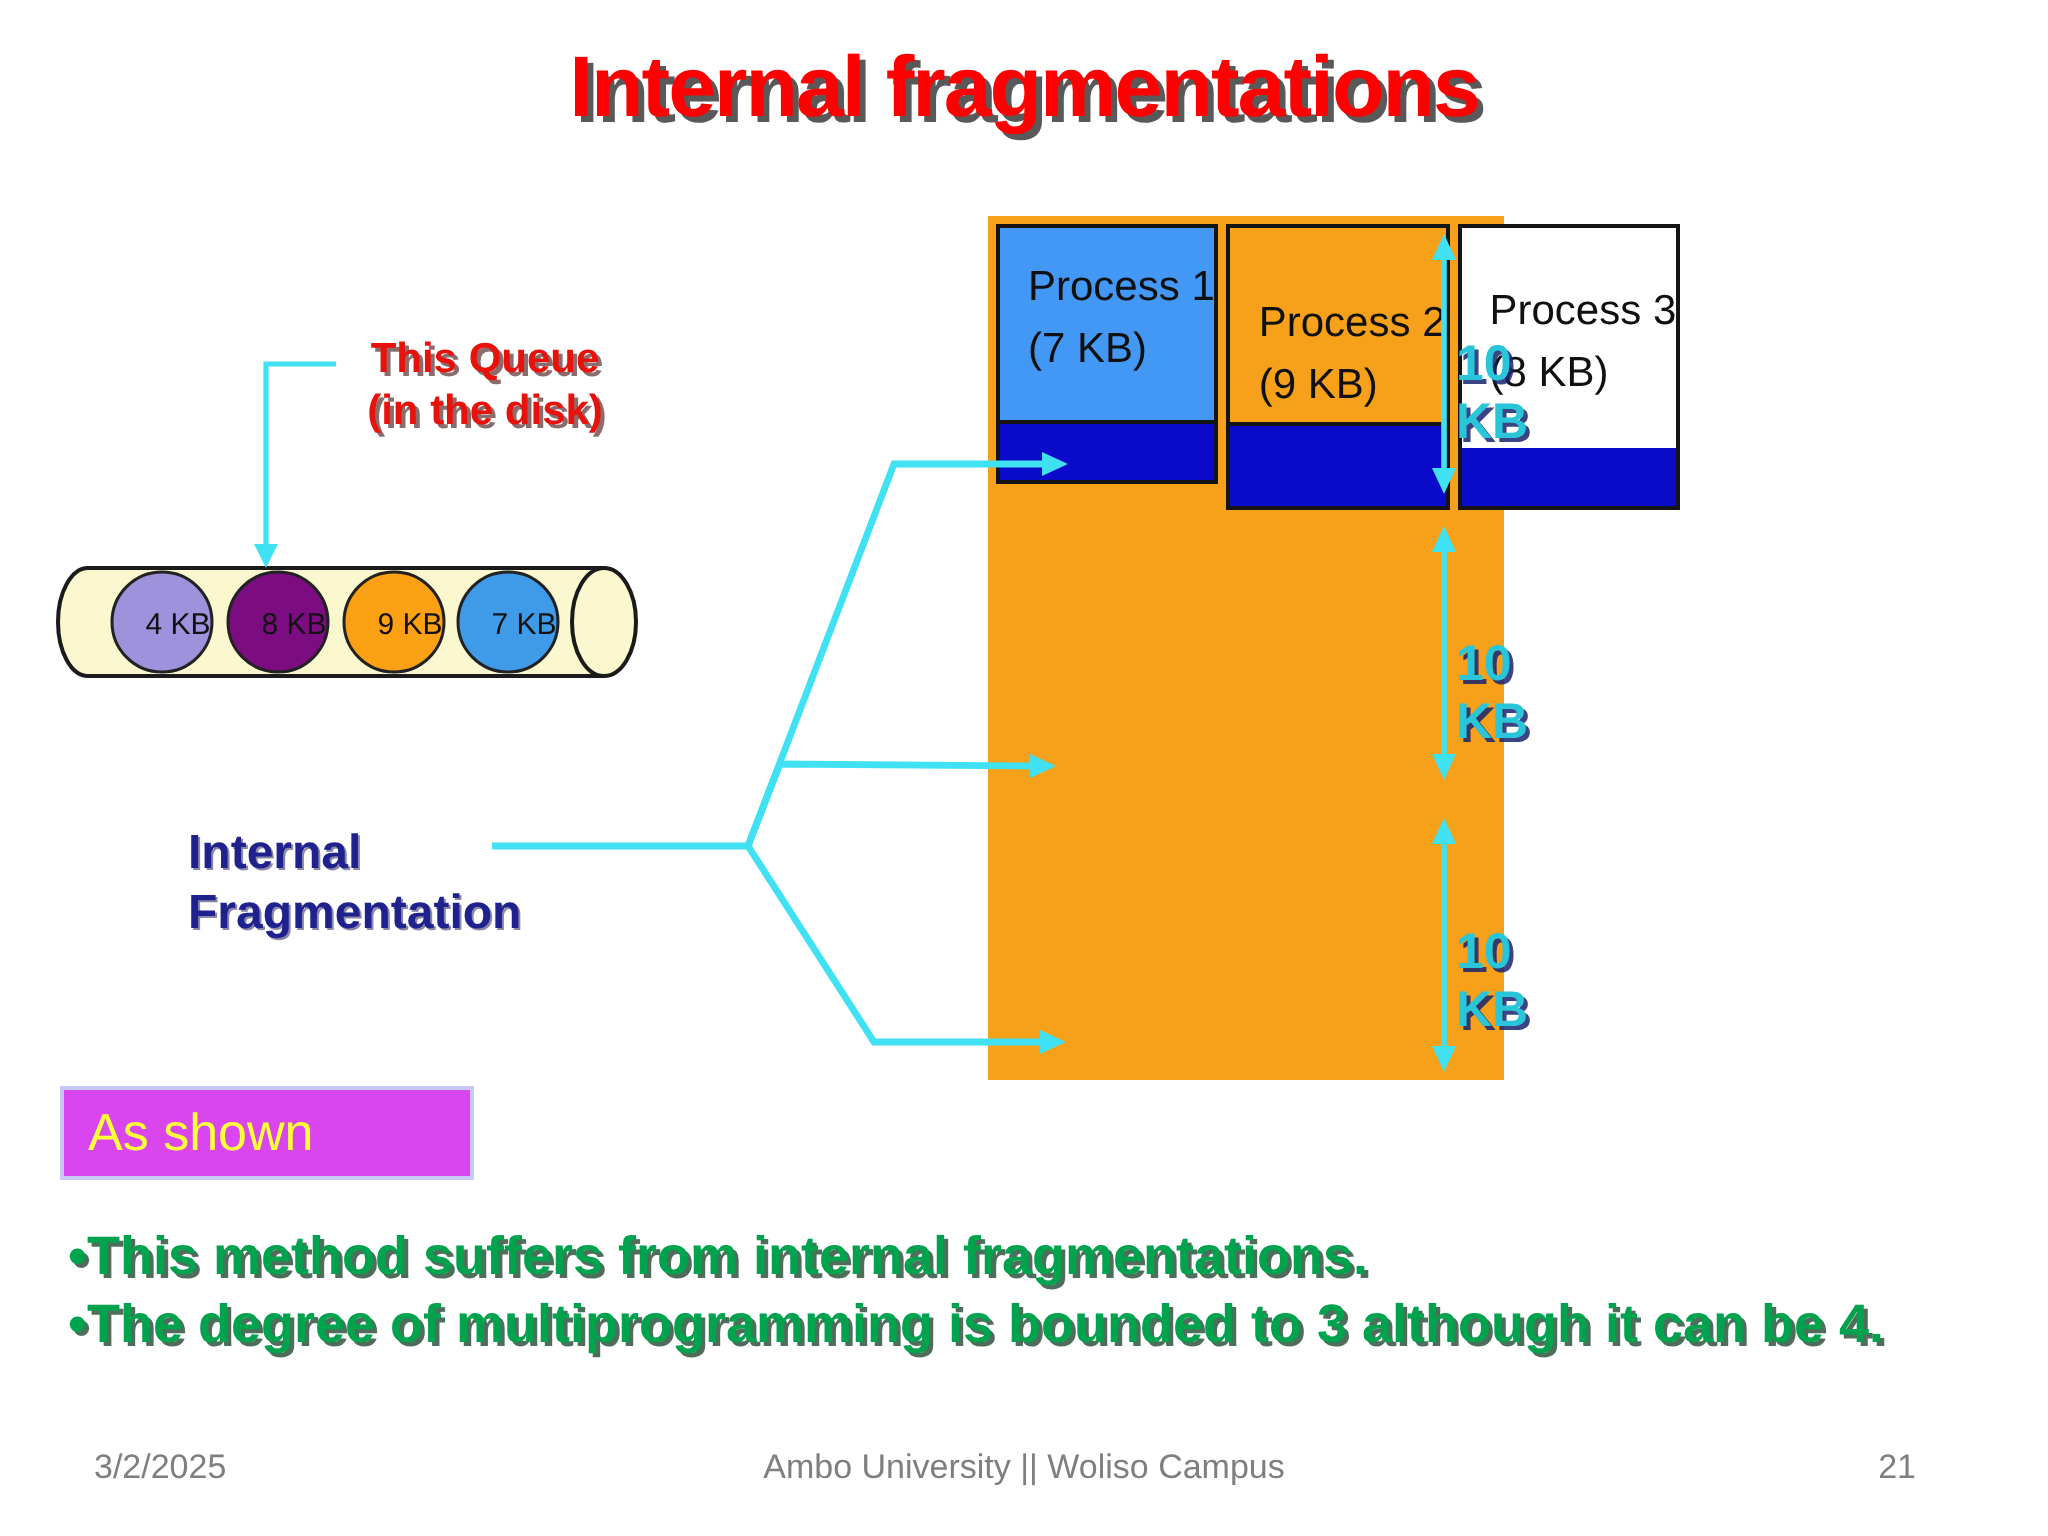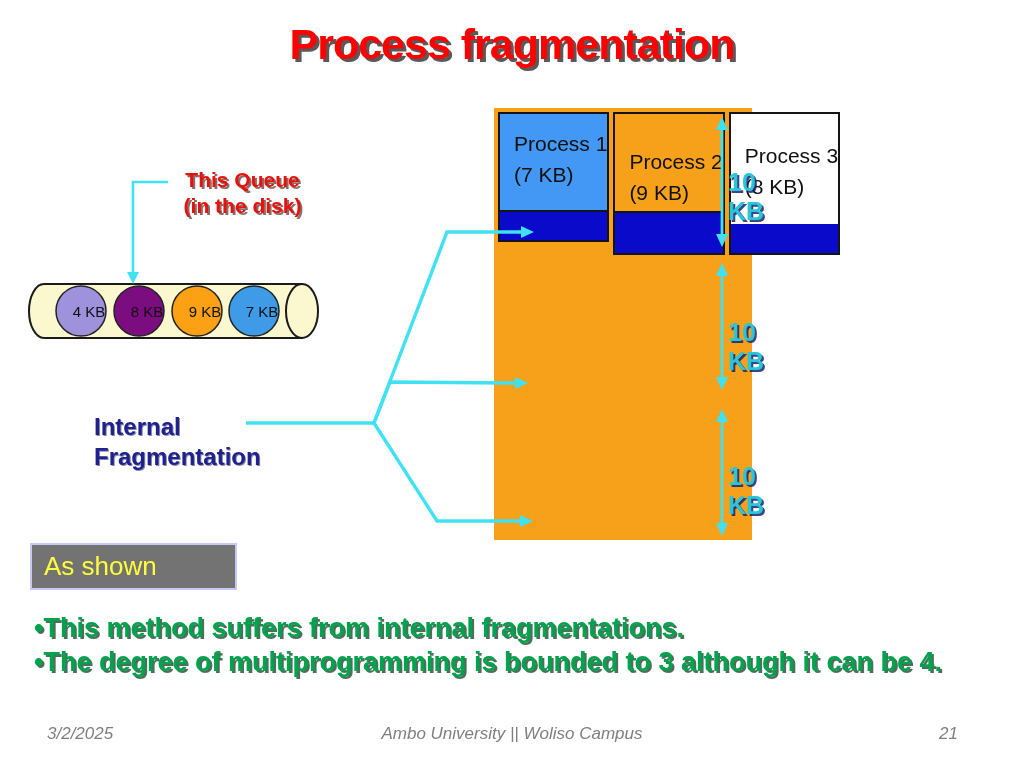--- a/index.html
+++ b/index.html
@@ -52,45 +52,45 @@
   .cap-2{top:318px;}
   .cap-3{top:462px;}
   
   .if-label{
     position:absolute;left:78px;top:412px;font-size:24px;font-weight:bold;
     color:#1f218f;line-height:30px;text-shadow:1px 1px 0 rgba(20,20,80,0.5);margin-left:16px;
   }
   
   .as-shown{
     position:absolute;left:30px;top:543px;width:207px;height:47px;
-    box-sizing:border-box;background:#737373;border:2px solid #c8c8f8;
+    box-sizing:border-box;background:#d946ef;border:2px solid #c8c8f8;
     color:#ffff3b;font-size:26px;line-height:43px;padding-left:12px;
   }
   
   .bullets{
     position:absolute;left:34px;top:611px;width:965px;
     font-size:27px;font-weight:bold;color:#00a34d;line-height:34px;
     text-shadow:2px 2px 0 rgba(20,60,35,0.75);
   }
   
   .footer{
     position:absolute;left:0;top:724px;width:100%;height:24px;
-    font-size:17px;color:#7f7f7f;font-style:italic;
+    font-size:17px;color:#7f7f7f;
   }
   .footer .date{position:absolute;left:47px;}
   .footer .center{position:absolute;left:0;width:100%;text-align:center;}
   .footer .page{position:absolute;right:66px;}
   svg text{font-family:"Liberation Sans",sans-serif;}
 </style>
 </head>
 <body>
 
 <div class="slide">
 
-  <div class="title">Process fragmentation</div>
+  <div class="title">Internal fragmentations</div>
 
   <div class="iq-label">
     <div>This Queue</div>
     <div>(in the disk)</div>
   </div>
 
   <div class="mem-col">
     <div class="slot slot-1">
       <div class="proc">
         <div>Process 1</div>

